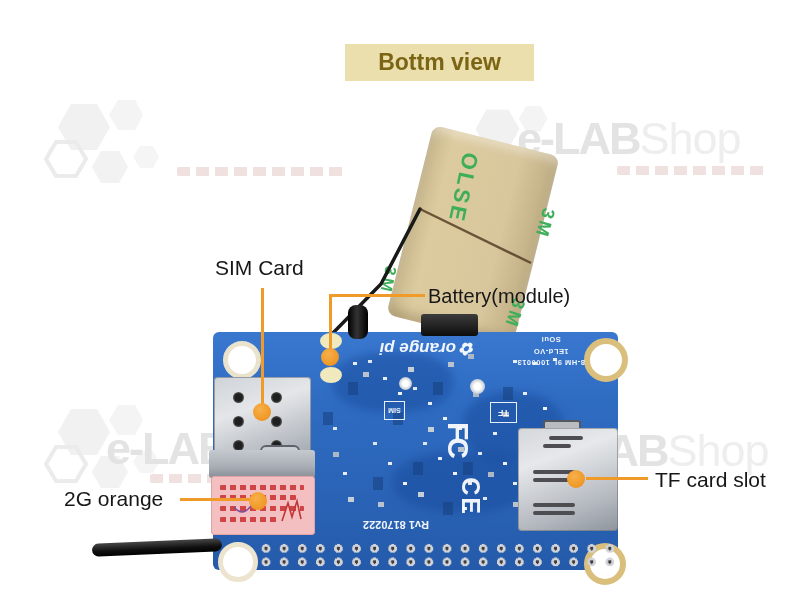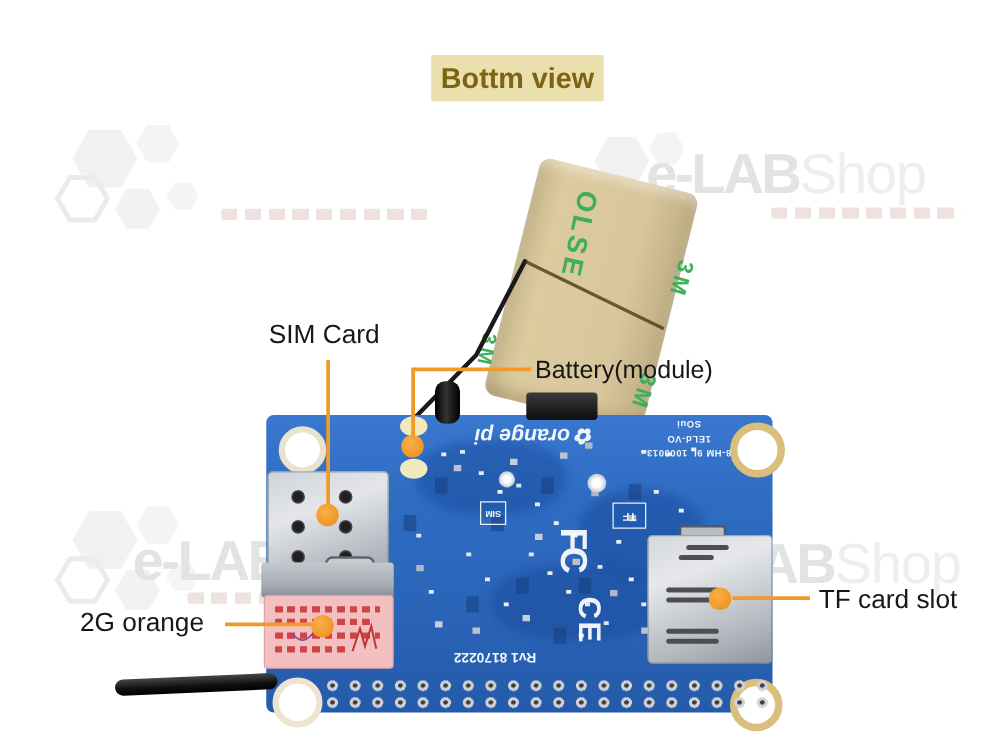--- a/index.html
+++ b/index.html
@@ -10,21 +10,21 @@
 
   
   .wm{position:absolute; z-index:0;}
   .wm-text{position:absolute; white-space:nowrap; font-weight:700; font-size:45px;
     color:#e3e3e3; letter-spacing:-2px; line-height:1;}
   .wm-text .light{font-weight:400; color:#eeeeee; letter-spacing:-1px;}
   .wm-tagline{position:absolute; height:9px; border-radius:2px; opacity:.85;
     background:repeating-linear-gradient(90deg,#eddcda 0 13px,rgba(0,0,0,0) 13px 19px);}
 
   
-  .title-banner{position:absolute; left:345px; top:44px; width:138px; height:37px;
+  .title-banner{position:absolute; left:345px; top:44px; width:189px; height:37px;
     background:#ebdfad; z-index:6; display:flex; align-items:center; justify-content:center;}
   .title-banner span{font-size:23px; font-weight:800; color:#7b6414; letter-spacing:0px;}
 
   
   .battery{position:absolute; left:408px; top:138px; width:130px; height:195px;
     background:linear-gradient(90deg,#c9b88d 0%, #ddcba0 18%, #d8c69c 70%, #bfae84 100%);
     border-radius:9px; transform:rotate(14deg); z-index:1;
     box-shadow:inset 0 6px 8px rgba(255,255,255,.35), inset 0 -8px 10px rgba(90,70,40,.25);}
   .tape-text{position:absolute; color:#3fae5a; font-weight:700; z-index:2;
     writing-mode:vertical-rl; letter-spacing:3px; line-height:1;}

